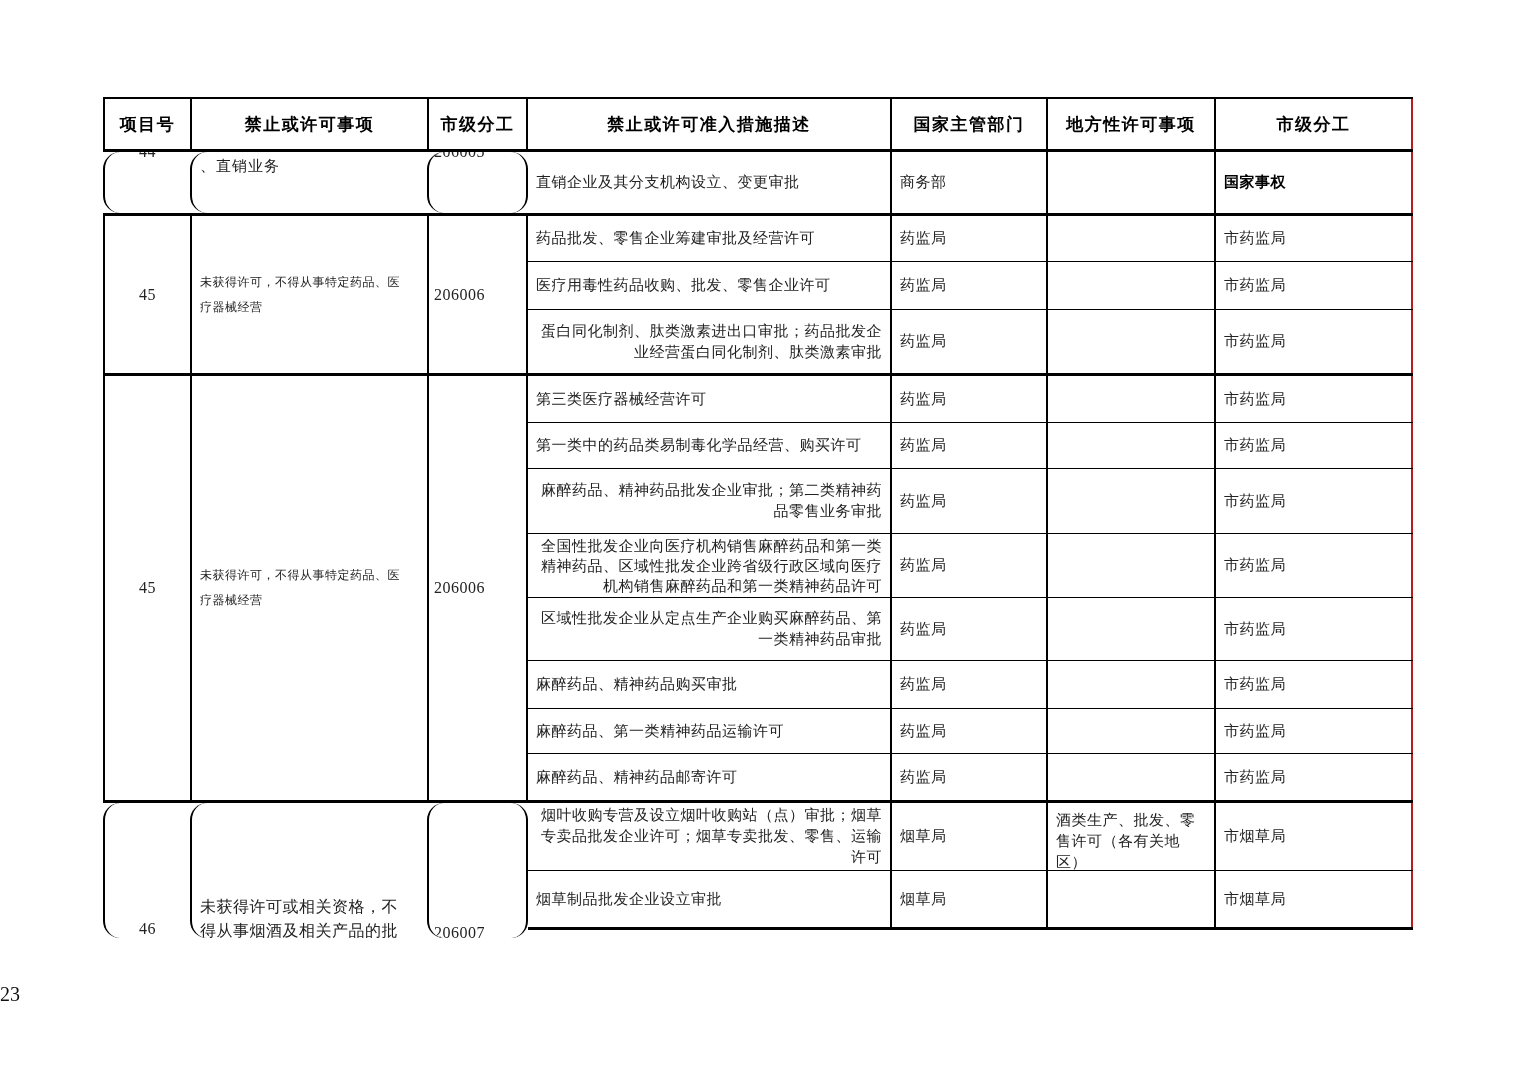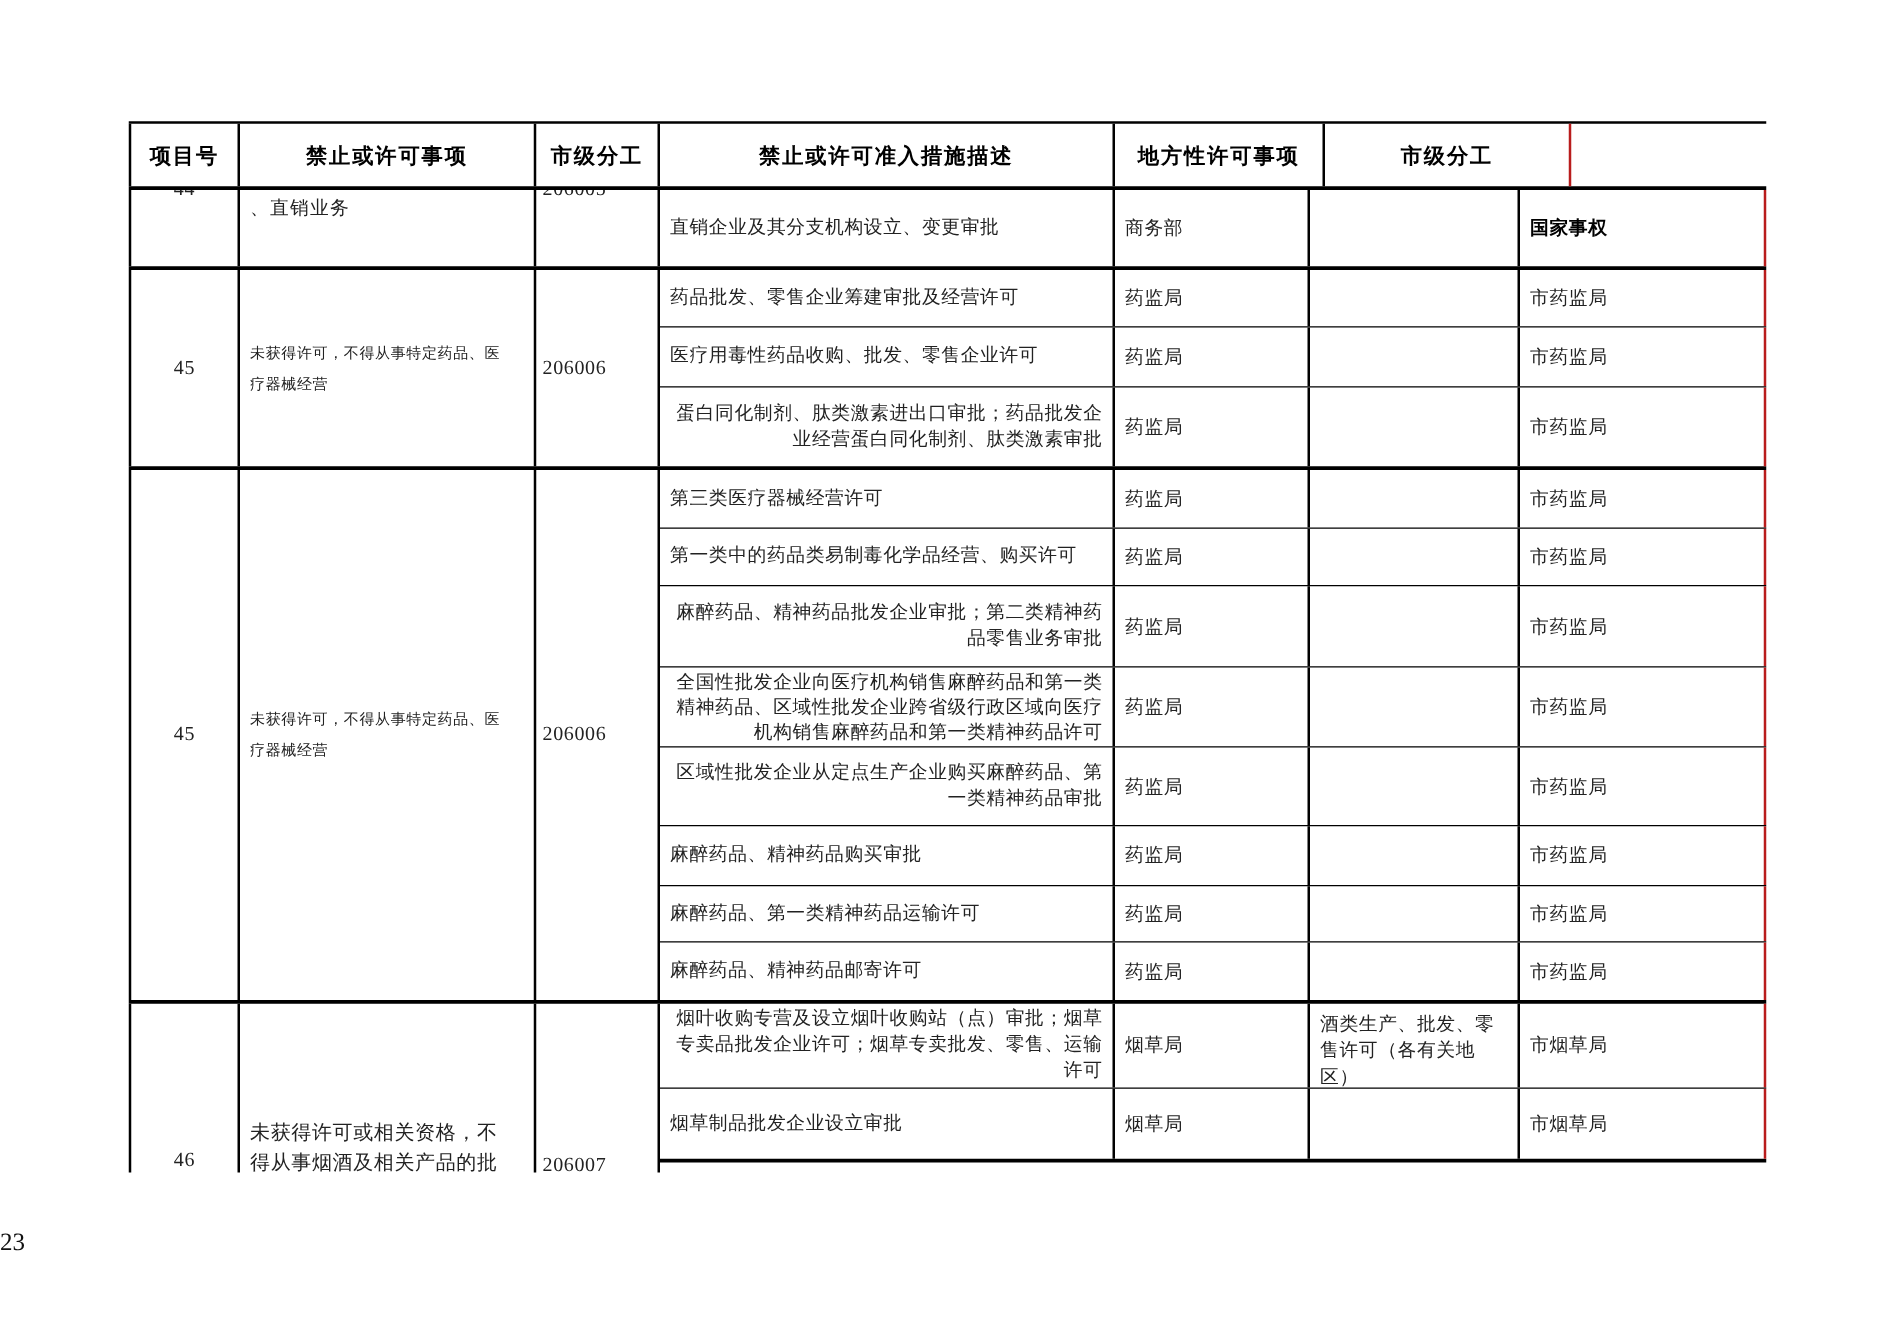--- a/index.html
+++ b/index.html
@@ -34,21 +34,21 @@
   .g44  { height:64px; }
   .g45a { height:160px; }
   .g45b { height:427px; }
   .g46  { height:138px; }
 
   .lcell { display:flex; align-items:center; font-size:12px; letter-spacing:0.5px; }
   .numcell  { justify-content:center; font-size:16px; }
   .codecell { padding-left:5px; font-size:16px; }
   .labelcell { padding:0 16px 0 8px; line-height:25px; }
 
-  .clip { position:relative; overflow:hidden; display:block; }
+  .clip { position:relative; overflow:hidden; display:block;border-radius:17px; }
   .abs  { position:absolute; font-size:16px; letter-spacing:0.5px; }
   .no44   { top:-9px; left:0; width:100%; text-align:center; }
   .code44 { top:-9px; left:5px; }
   .lbl44  { top:5px; left:8px; font-size:15px; white-space:nowrap; letter-spacing:1px; }
   .no46   { top:117px; left:0; width:100%; text-align:center; }
   .code46 { top:121px; left:5px; }
   .lbl46  { top:92px; left:8px; right:14px; font-size:16px; line-height:24px; }
 
   .rightcol { width:885px; display:flex; flex-direction:column; }
   .rc46 { align-self:flex-start; border-bottom:3px solid #000; }
@@ -69,20 +69,21 @@
 </head>
 <body>
 
 <div class="table">
 
   <div class="hrow">
     <div class="hcell c1">项目号</div>
     <div class="hcell c2">禁止或许可事项</div>
     <div class="hcell c3">市级分工</div>
     <div class="hcell c4">禁止或许可准入措施描述</div>
+    <div class="hcell c5">国家主管部门</div>
     <div class="hcell c6">地方性许可事项</div>
     <div class="hcell c7">市级分工</div>
   </div>
 
   <div class="group g44">
     <div class="c1 clip">
       <span class="abs no44">44</span>
     </div>
     <div class="c2 clip">
       <span class="abs lbl44">、直销业务</span>

